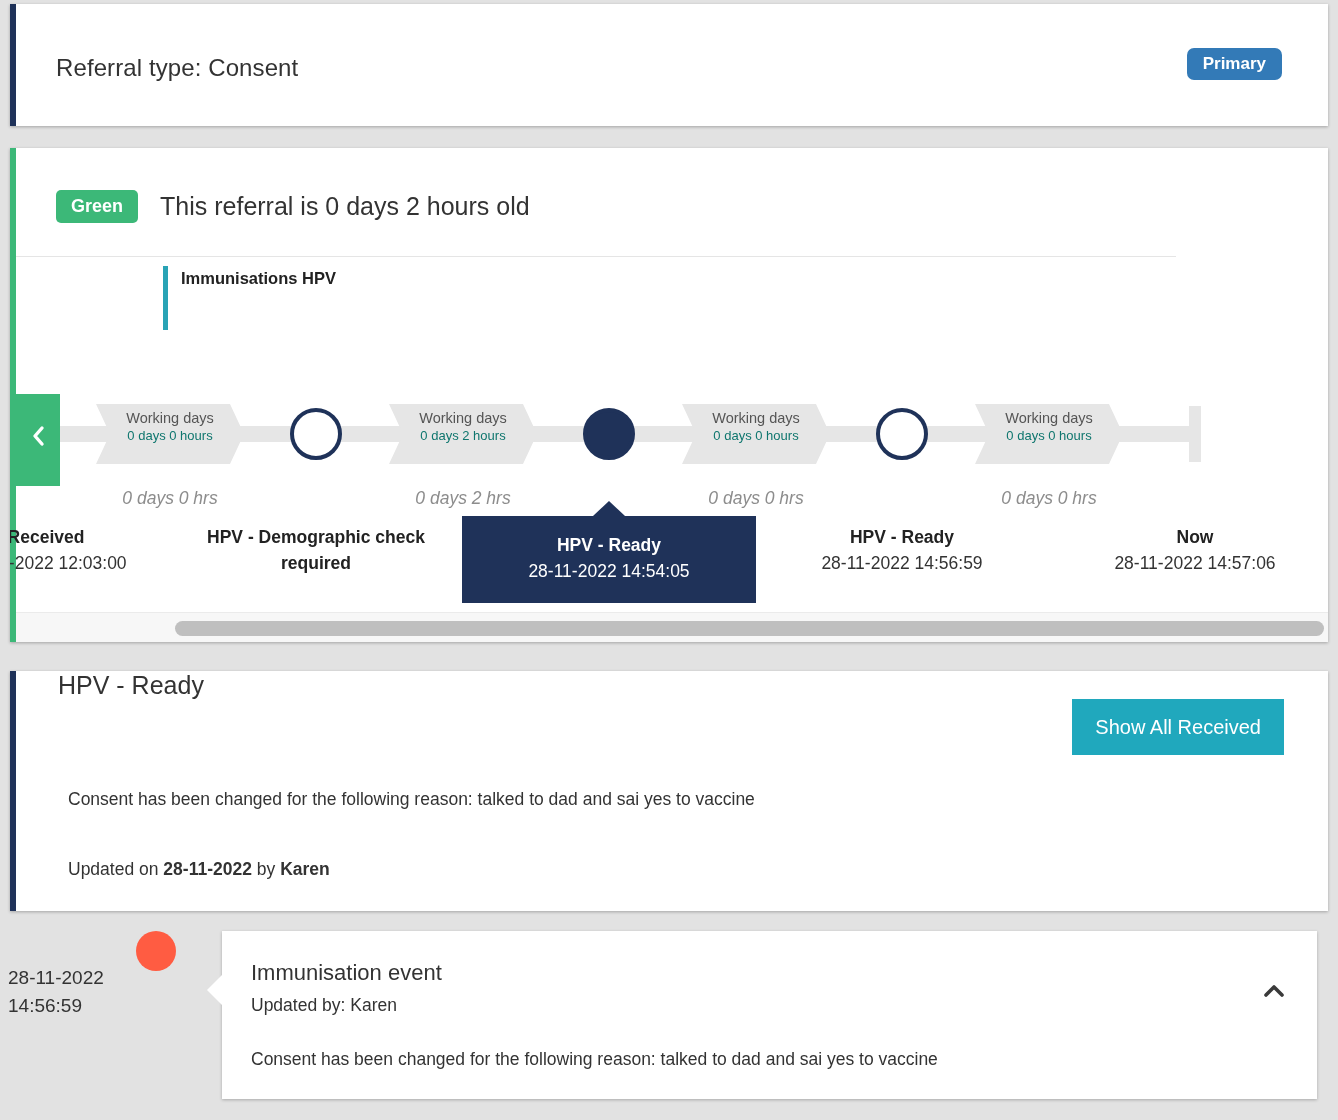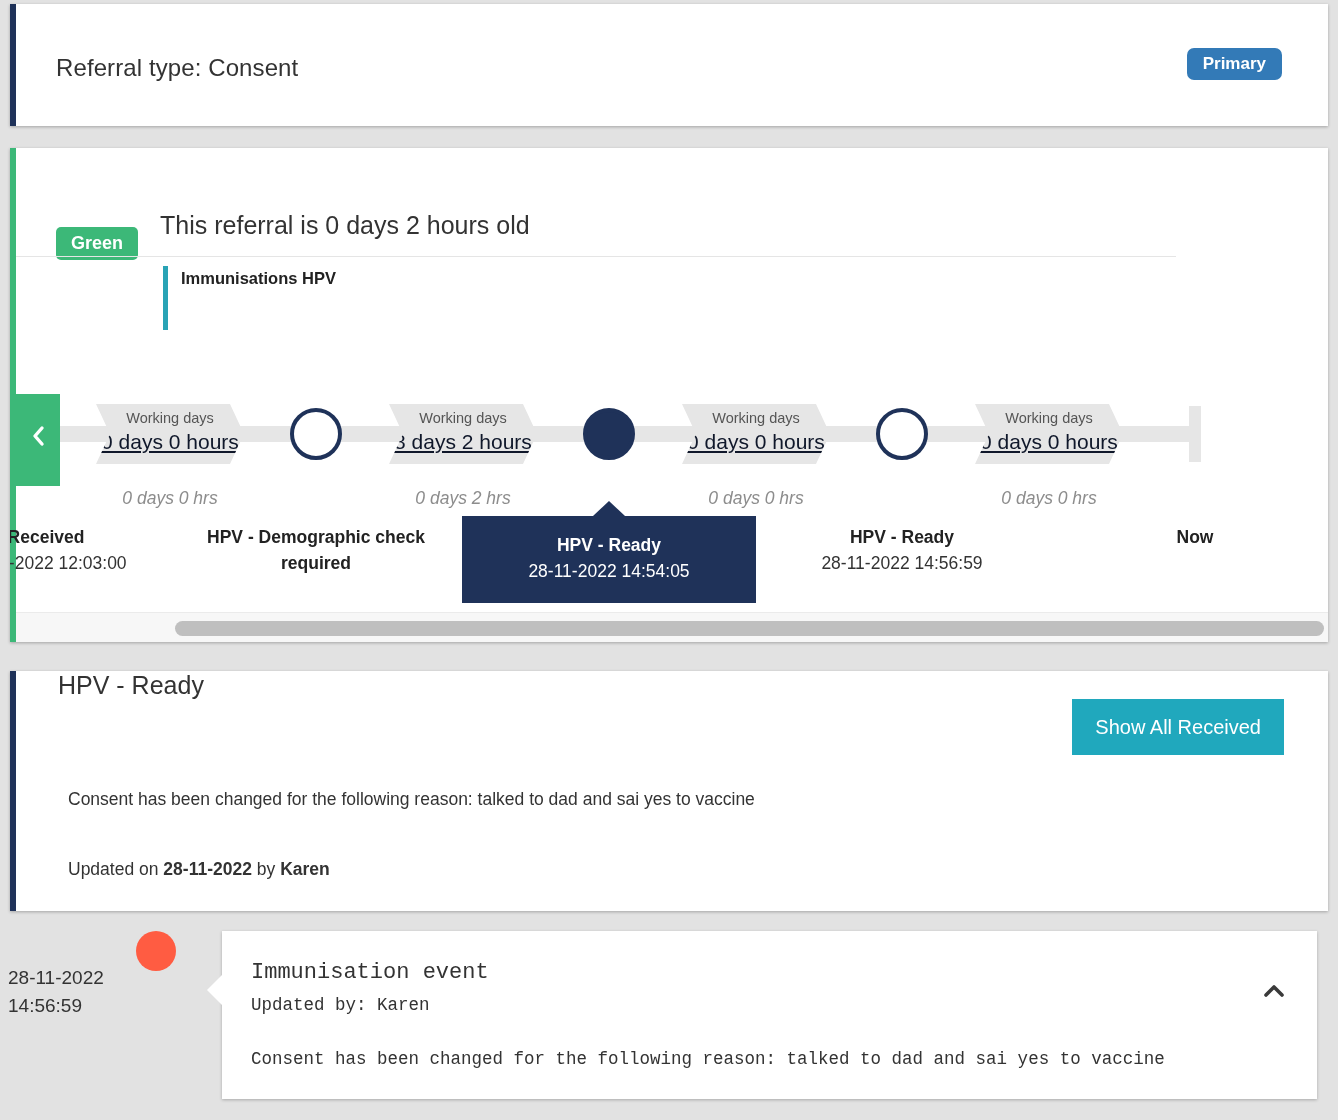--- a/index.html
+++ b/index.html
@@ -65,21 +65,20 @@
   }
   #rag-badge {
     background: #3cb878;
     color: #fff;
     font-size: 18px;
     font-weight: bold;
     padding: 7px 15px 8px 15px;
     border-radius: 5px;
     line-height: 1;
     cursor: pointer;
-    margin-top: 37px;
   }
   #ref-age-text {
     margin-left: 22px;
     font-size: 25px;
     color: #333;
   }
 
   #timeline-divider {
     position: absolute;
     left: 6px; right: 152px; top: 108px;
@@ -124,21 +123,21 @@
     top: 50px;
     height: 60px;
     background: #e6e6e6;
     color: #444;
     text-align: center;
     clip-path: polygon(0 0, calc(100% - 14px) 0, 100% 50%, calc(100% - 14px) 100%, 0 100%, 14px 50%);
     padding-top: 7px;
     cursor: pointer;
   }
   .tl-chev .lbl-top { font-size: 14.5px; display: block; line-height: 1.1; color: #555; }
-  .tl-chev .lbl-bot { font-size: 21px; display: block; line-height: 1.45; color: #0f172a; text-decoration: underline; }
+  .tl-chev .lbl-bot { font-size: 13px; display: block; line-height: 1.45; color: #0f766e; }
 
   .tl-node {
     position: absolute;
     width: 52px; height: 52px;
     border-radius: 50%;
     top: 54px;
     cursor: pointer;
   }
   .tl-node.open { background: #ffffff; border: 4px solid #1f3259; }
   .tl-node.filled { background: #1f3259; border: 4px solid #1f3259; }
@@ -277,21 +276,20 @@
     left: 136px; top: 966px - 931px;
     width: 40px; height: 40px;
     border-radius: 50%;
     background: #ff5c42;
   }
   #event-card {
     position: absolute;
     left: 222px; top: 0; width: 1095px; height: 168px;
     background: #fff;
     box-shadow: 0 1px 3px rgba(0,0,0,0.25);
-    font-family: Liberation Mono, monospace;
   }
   #event-card::before {
     content: "";
     position: absolute;
     left: -15px; top: 44px;
     border-top: 15px solid transparent;
     border-bottom: 15px solid transparent;
     border-right: 15px solid #fff;
   }
   #event-title {
@@ -352,21 +350,21 @@
     <div class="tl-rail" style="left: 14px; width: 1169px;"></div>
         <div id="tl-bracket"></div>
         <div class="tl-endcap" style="left: 1171px;"></div>
         <div class="tl-chev" style="left: 78px; width: 148px;">
           <span class="lbl-top">Working days</span>
           <span class="lbl-bot">0 days 0 hours</span>
         </div>
         <div class="tl-dur" style="left: 42px; width: 220px;">0 days 0 hrs</div>
         <div class="tl-chev" style="left: 371px; width: 148px;">
           <span class="lbl-top">Working days</span>
-          <span class="lbl-bot">8 days 2 hours</span>
+          <span class="lbl-bot">0 days 2 hours</span>
         </div>
         <div class="tl-dur" style="left: 335px; width: 220px;">0 days 2 hrs</div>
         <div class="tl-chev" style="left: 664px; width: 148px;">
           <span class="lbl-top">Working days</span>
           <span class="lbl-bot">0 days 0 hours</span>
         </div>
         <div class="tl-dur" style="left: 628px; width: 220px;">0 days 0 hrs</div>
         <div class="tl-chev" style="left: 957px; width: 148px;">
           <span class="lbl-top">Working days</span>
           <span class="lbl-bot">0 days 0 hours</span>
@@ -385,20 +383,21 @@
         <div class="tl-state active" style="left: 444px; width: 294px;">
           <span class="st-name">HPV - Ready</span>
           <span class="st-date">28-11-2022 14:54:05</span>
         </div>
         <div class="tl-state" style="left: 754px; width: 260px;">
           <span class="st-name">HPV - Ready</span>
           <span class="st-date">28-11-2022 14:56:59</span>
         </div>
         <div class="tl-state" style="left: 1047px; width: 260px;">
           <span class="st-name">Now</span>
+          <span class="st-date">28-11-2022 14:57:06</span>
         </div>
       </div>
 
     <button id="tl-collapse">
       <svg width="14" height="22" viewBox="0 0 14 22">
         <polyline points="11,3 4,11 11,19" fill="none" stroke="#ffffff" stroke-width="3.4" stroke-linecap="round" stroke-linejoin="round"></polyline>
       </svg>
     </button>
 
     <div id="tl-scrollbar">

